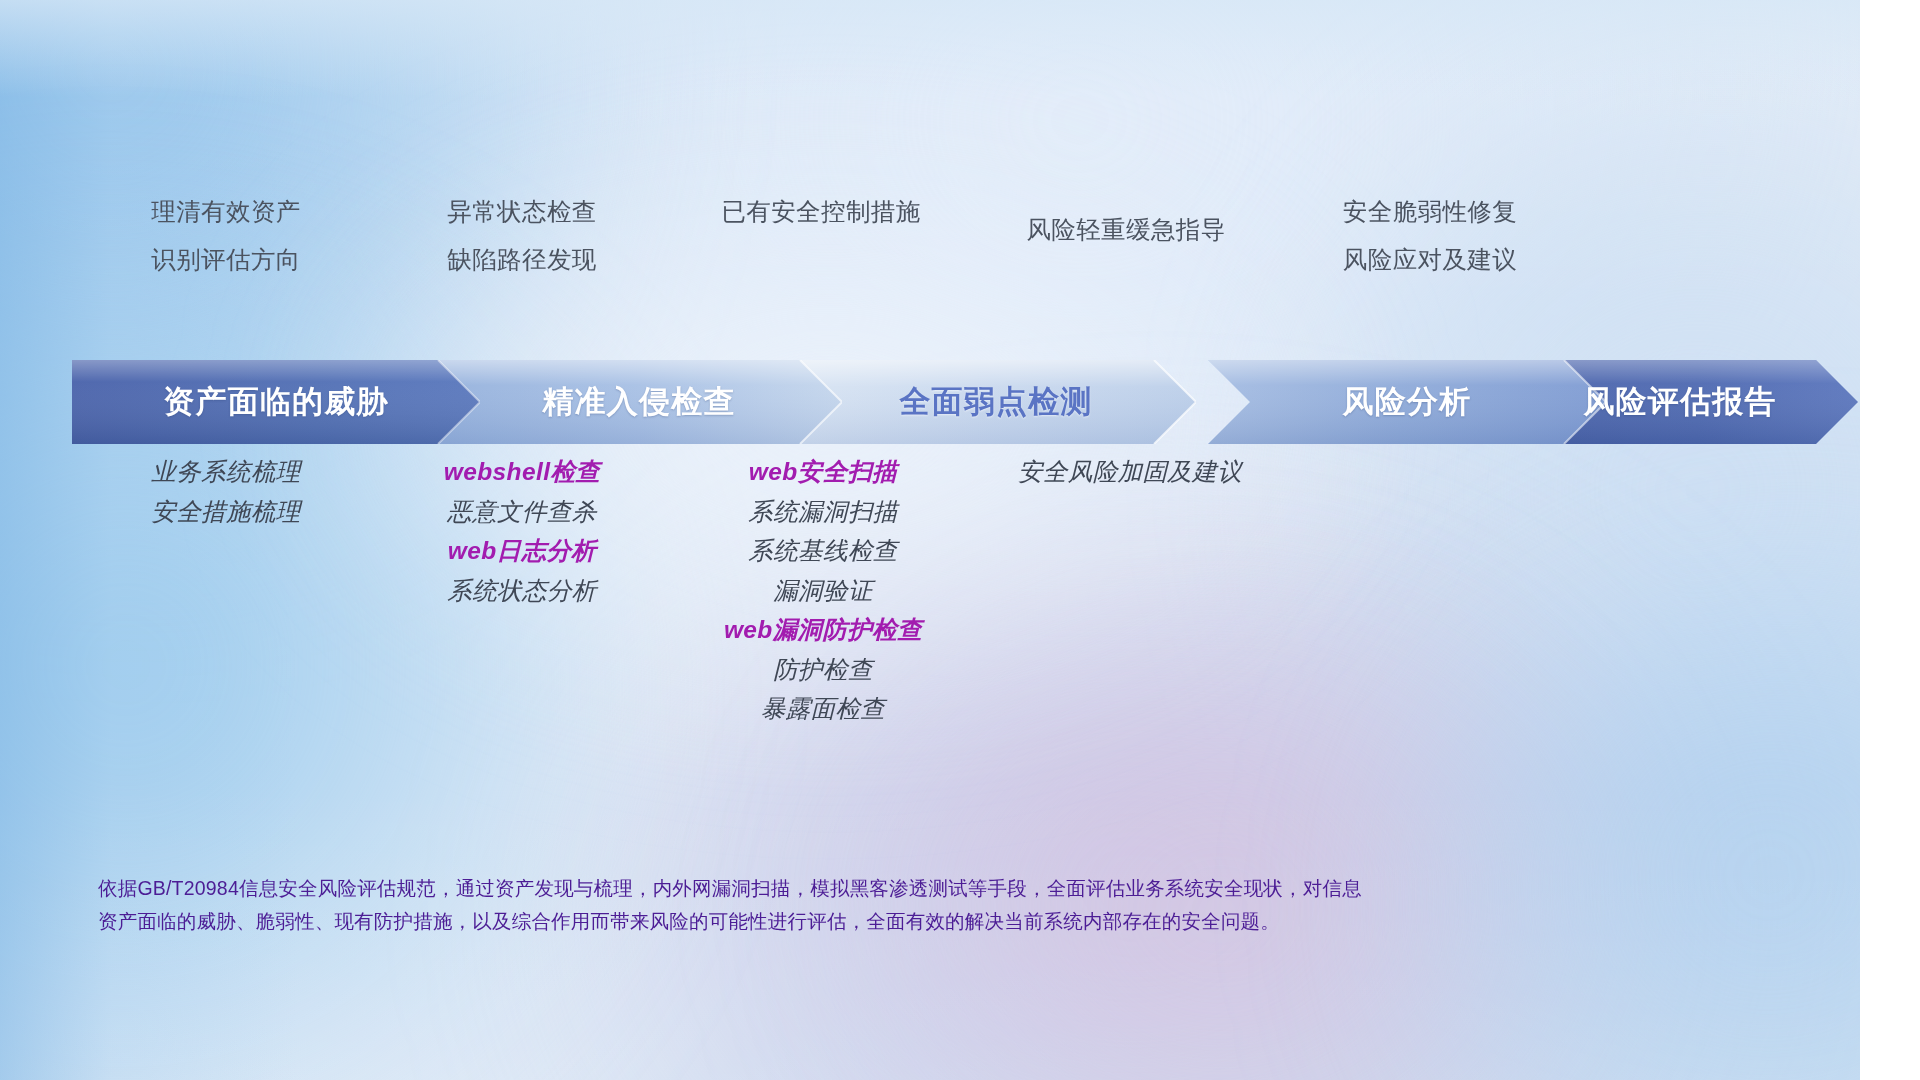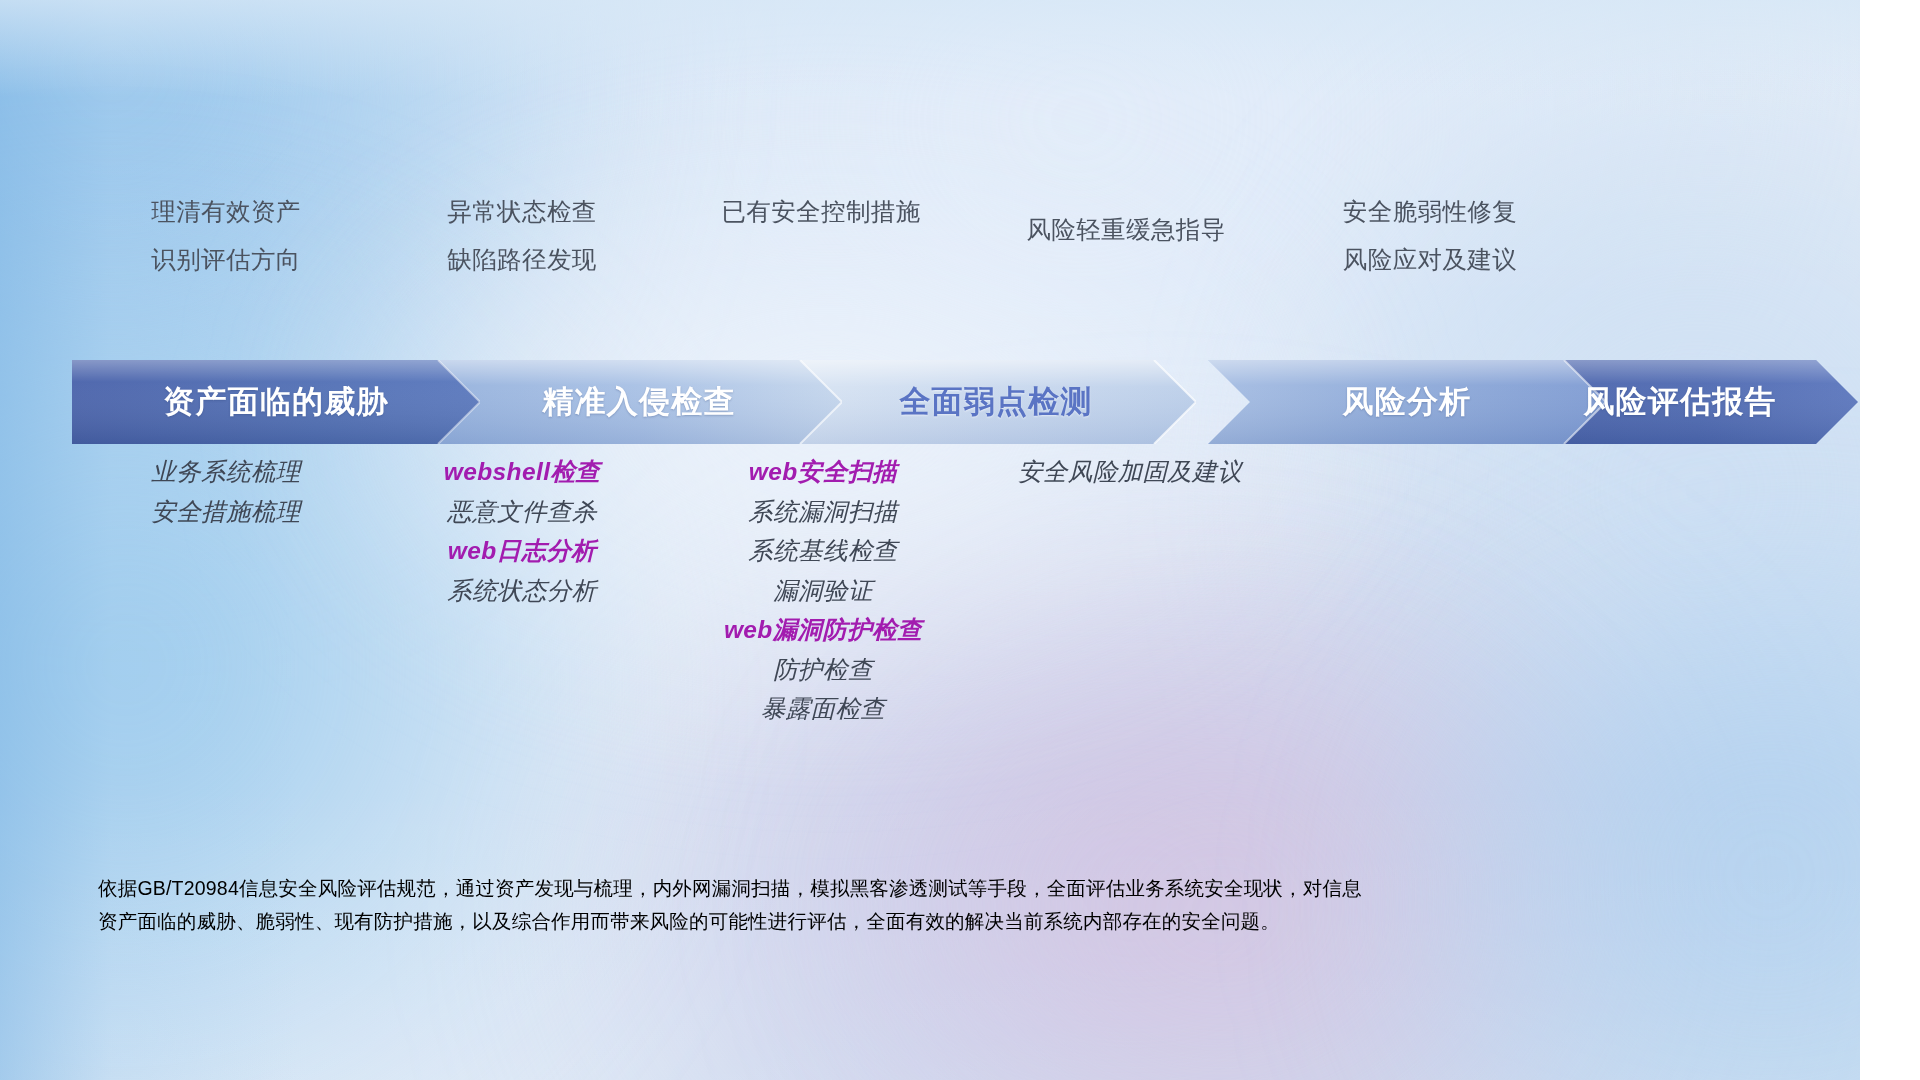--- a/index.html
+++ b/index.html
@@ -180,21 +180,21 @@
   .bcol-5 { width: 300px; margin-left: 6px; }
 
   
   #footer {
     position: absolute;
     left: 98px;
     top: 872px;
     width: 1560px;
   }
   #footer p {
-    color: #000000;
+    color: #4c1d95;
     font-size: 19.5px;
     line-height: 33px;
     letter-spacing: 0.2px;
   }
 </style>
 </head>
 <body>
 
 <div id="slide">
 

